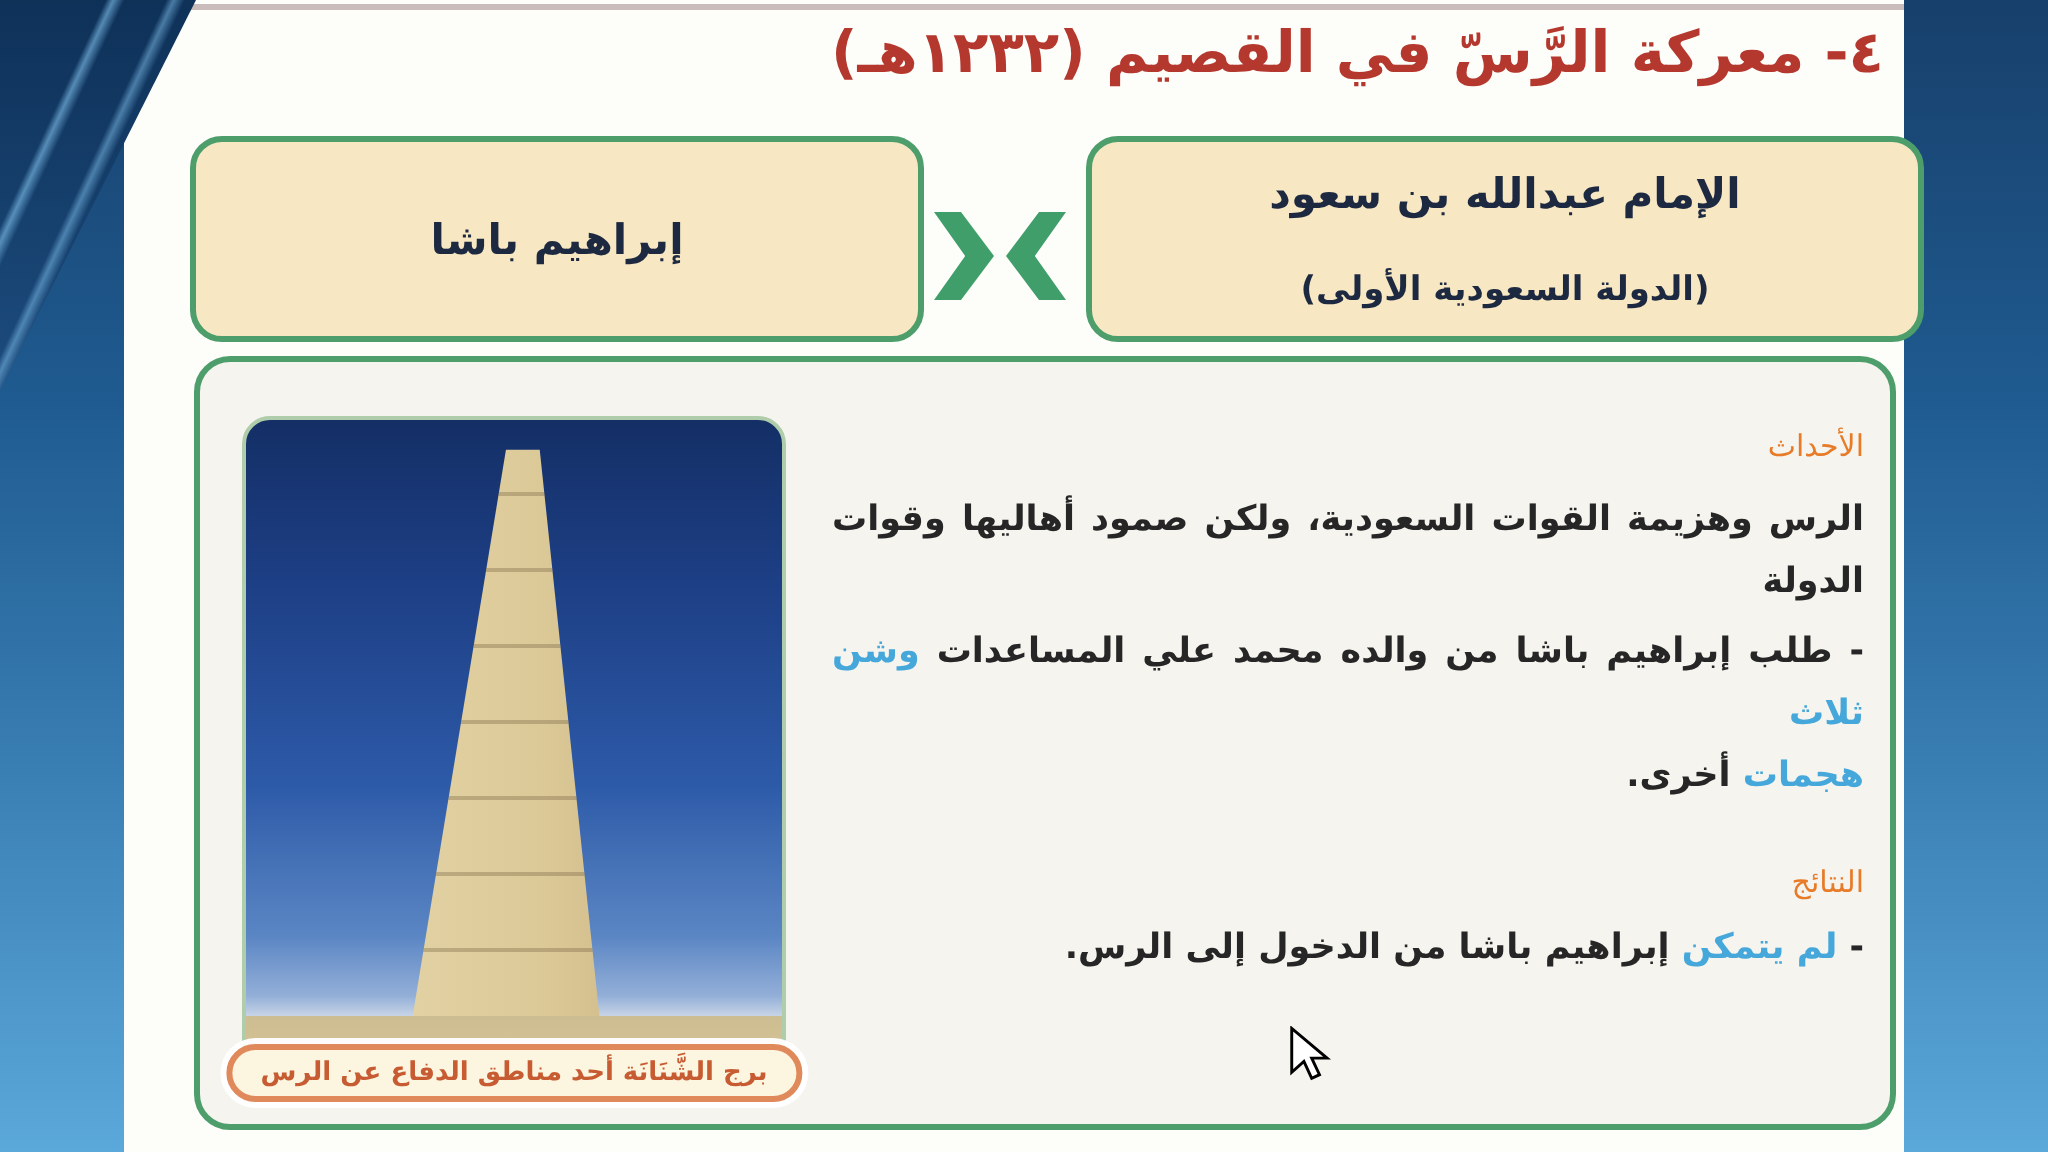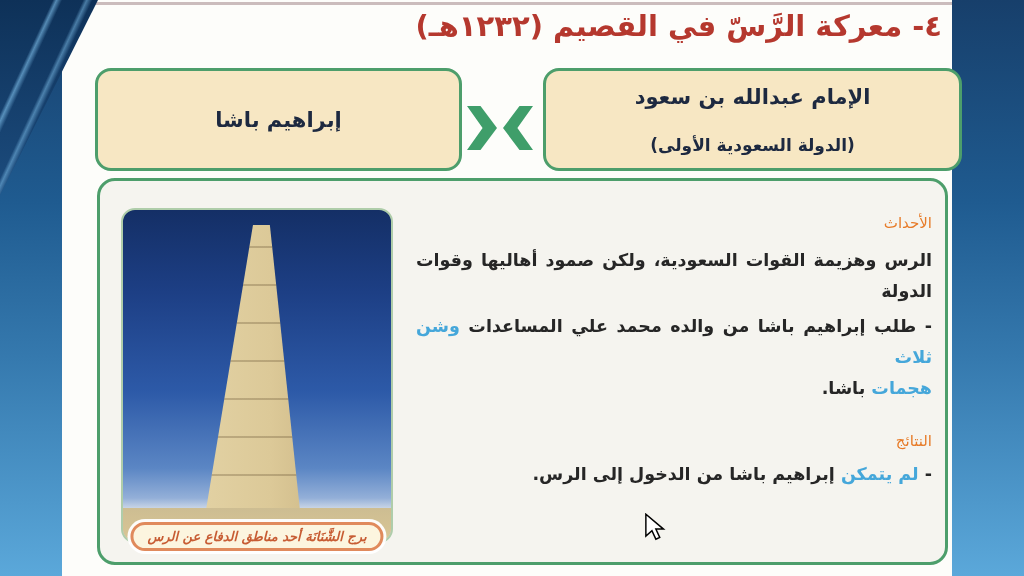--- a/index.html
+++ b/index.html
@@ -38,21 +38,21 @@
   .vs-mark { position:absolute; left:405px; top:106px; width:66px; height:44px;
              display:flex; justify-content:space-between; }
   .chev { width:30px; height:44px; background:#3f9e6a; }
   .chev-right { clip-path:polygon(0 0,45% 0,100% 50%,45% 100%,0 100%,52% 50%); }
   .chev-left  { clip-path:polygon(100% 0,55% 0,0 50%,55% 100%,100% 100%,48% 50%); }
 
   .content-box { position:absolute; left:35px; top:178px; width:851px; height:387px;
                  background:#f5f4ef; border:3px solid #4d9e6b; border-radius:18px; }
 
   
-  .figure { position:absolute; left:21px; top:27px; width:272px; height:335px;font-style:italic; }
+  .figure { position:absolute; left:21px; top:27px; width:272px; height:335px; }
   .photo { position:absolute; inset:0; border:2px solid #afcdaa; border-radius:14px;
            overflow:hidden;
            background:linear-gradient(180deg,#142f66 0%,#1d3f85 25%,#2d5aa8 55%,
                       #5b86c4 78%,#93afd8 87%,#c7d4e6 90%); }
   .ground { position:absolute; left:0; bottom:0; width:100%; height:10%;
             background:linear-gradient(180deg,#cdbd92,#d9c695); }
   .tower { position:absolute; inset:0;
            clip-path:polygon(31% 90.5%,48.5% 4.5%,54.8% 4.5%,66% 90.5%);
            background:
              repeating-linear-gradient(180deg, rgba(90,70,40,0) 0 36px,
@@ -116,21 +116,21 @@
         </div>
         <div class="photo-caption">برج الشَّنَانَة أحد مناطق الدفاع عن الرس</div>
       </div>
 
       <div class="text-area">
 
         <div class="sec-heading">الأحداث</div>
         <div class="ev-block">
           <div class="bline just"><span>الرس وهزيمة القوات السعودية، ولكن صمود أهاليها وقوات الدولة</span></div>
           <div class="bline just gap-top"><span>- طلب إبراهيم باشا من والده محمد علي المساعدات </span><span class="hl">وشن ثلاث</span></div>
-          <div class="bline"><span class="hl">هجمات</span><span> باشا.</span></div>
+          <div class="bline"><span class="hl">هجمات</span><span> أخرى.</span></div>
         </div>
 
         <div class="sec-heading results-heading">النتائج</div>
         <div class="res-block">
           <div class="bline"><span>- </span><span class="hl">لم يتمكن</span><span> إبراهيم باشا من الدخول إلى الرس.</span></div>
 
         </div>
 
       </div>
     </div>

